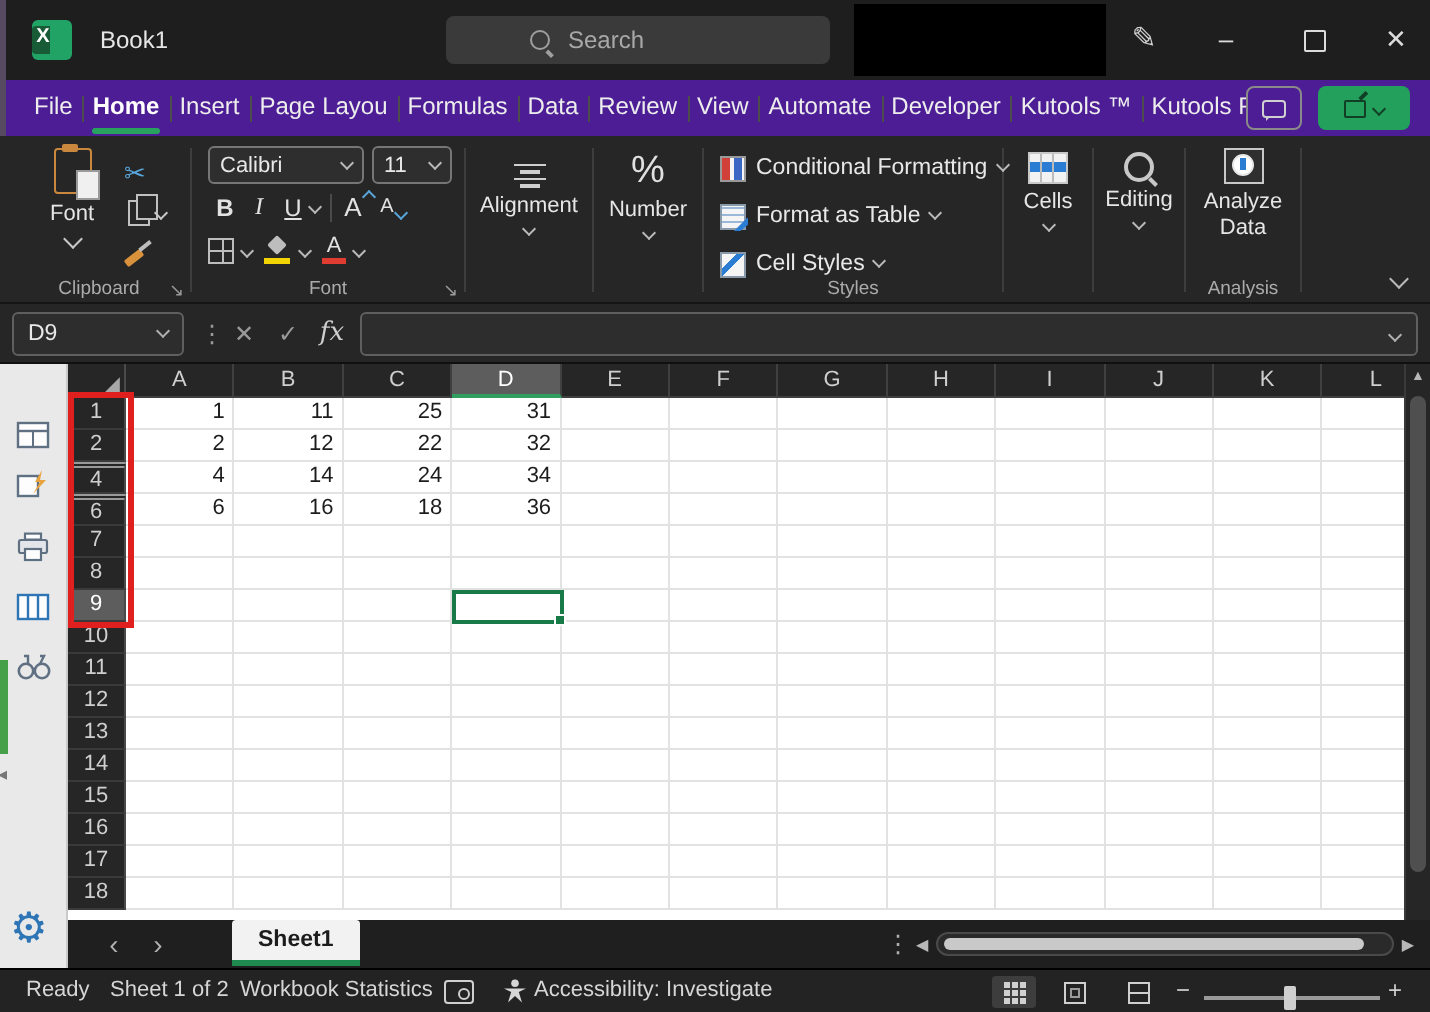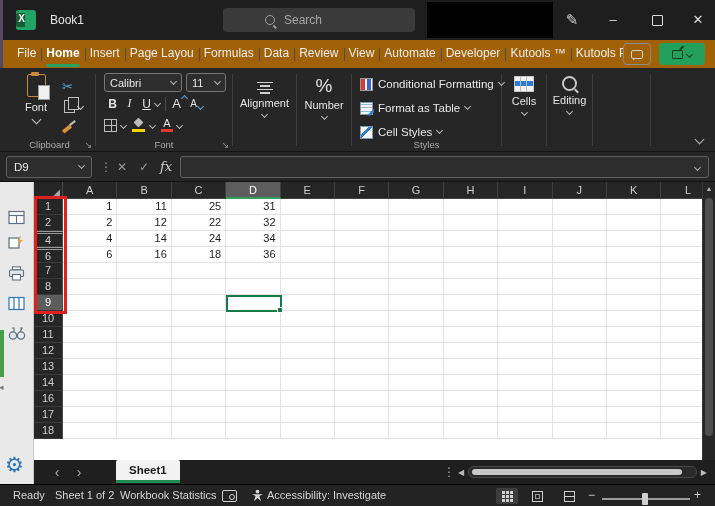--- a/index.html
+++ b/index.html
@@ -15,21 +15,21 @@
   .doc-title{position:absolute;left:50px;top:13px;font-size:12px;color:#e6e6e6;}
   .searchbox{position:absolute;left:223px;top:8px;width:192px;height:24px;background:#3a3a3a;border-radius:4px;display:flex;align-items:center;color:#a8a8a8;font-size:12px;}
   .mag{display:inline-block;width:8px;height:8px;border:1.5px solid #9f9f9f;border-radius:50%;position:relative;margin:0 9px 0 42px;}
   .mag::after{content:"";position:absolute;right:-3px;bottom:-3px;width:4px;height:1.5px;background:#9f9f9f;transform:rotate(45deg);}
   .redacted{position:absolute;left:427px;top:2px;width:126px;height:36px;background:#000;}
   .penbtn{position:absolute;left:560px;top:9px;width:24px;height:22px;text-align:center;line-height:22px;color:#d0d0d0;font-size:15px;}
   .winbtn{position:absolute;top:0;width:34px;height:40px;text-align:center;line-height:40px;color:#dcdcdc;font-size:13px;}
   .win-min{left:596px;} .win-max{left:640px;} .win-close{left:681px;}
   .maxbox{display:inline-block;width:9px;height:9px;border:1.3px solid #dcdcdc;border-radius:1px;vertical-align:middle;}
   
-  .tabrow{position:absolute;top:40px;left:0;right:0;height:28px;background:#a16207;display:flex;align-items:center;padding-left:12px;box-sizing:border-box;}
+  .tabrow{position:absolute;top:40px;left:0;right:0;height:28px;background:#4c1d95;display:flex;align-items:center;padding-left:12px;box-sizing:border-box;}
   .tabstrip{display:flex;align-items:center;height:28px;overflow:hidden;}
   .rtab{position:relative;color:#ededed;font-size:12px;padding:0 5px;height:28px;line-height:27px;white-space:nowrap;cursor:default;}
   .rtab + .rtab::before{content:"";position:absolute;left:0;top:8px;height:13px;width:1px;background:#4d4d4d;}
   .rtab.active{color:#fff;font-weight:bold;}
   .rtab.active::after{content:"";position:absolute;left:5px;right:5px;bottom:1px;height:3px;background:#27a35f;border-radius:2px;}
   .tabrow-right{margin-left:auto;display:flex;align-items:center;gap:8px;padding-right:10px;}
   .comment-btn{width:26px;height:20px;border:1px solid #8a8a8a;border-radius:4px;display:flex;align-items:center;justify-content:center;}
   .bubble{display:inline-block;width:10px;height:7px;border:1.3px solid #d0d0d0;border-radius:2px;position:relative;}
   .bubble::after{content:"";position:absolute;left:1px;bottom:-3px;width:3px;height:3px;background:#d0d0d0;clip-path:polygon(0 0,100% 0,0 100%);}
   .share-btn{width:46px;height:22px;background:#23a05c;border-radius:4px;display:flex;align-items:center;justify-content:center;gap:4px;color:#113f25;}
@@ -333,20 +333,27 @@
     </div>
 
     <div class="rgroup" style="left:547px;width:45px">
       <div class="stackbtn" style="margin-top:8px">
         <span class="edit-ic"></span>
         <span>Editing</span>
         <span class="chv sm" style="color:#b9b9b9"></span>
       </div>
     </div>
 
+    <div class="rgroup" style="left:593px;width:57px">
+      <div class="stackbtn" style="margin-top:6px">
+        <span class="ana-ic"></span>
+        <span class="twoline" style="width:52px">Analyze Data</span>
+      </div>
+      <div class="glabel">Analysis</div>
+    </div>
 
     <span class="ribbon-collapse chv"></span>
   </div>
 
   <div class="formularow">
     <div class="namebox">
         <span>D9</span>
         <span class="chv sm"></span>
       </div>
     <div class="fbar-btn" style="left:96px">⋮</div>
@@ -578,20 +585,35 @@
         <div class="cell"></div>
         <div class="cell"></div>
         <div class="cell"></div>
         <div class="cell"></div>
         <div class="cell"></div>
         <div class="cell"></div>
         <div class="cell"></div>
         <div class="cell"></div>
       </div>
       <div class="gridrow">
+        <div class="rowh">15</div>
+        <div class="cell"></div>
+        <div class="cell"></div>
+        <div class="cell"></div>
+        <div class="cell"></div>
+        <div class="cell"></div>
+        <div class="cell"></div>
+        <div class="cell"></div>
+        <div class="cell"></div>
+        <div class="cell"></div>
+        <div class="cell"></div>
+        <div class="cell"></div>
+        <div class="cell"></div>
+      </div>
+      <div class="gridrow">
         <div class="rowh">16</div>
         <div class="cell"></div>
         <div class="cell"></div>
         <div class="cell"></div>
         <div class="cell"></div>
         <div class="cell"></div>
         <div class="cell"></div>
         <div class="cell"></div>
         <div class="cell"></div>
         <div class="cell"></div>

